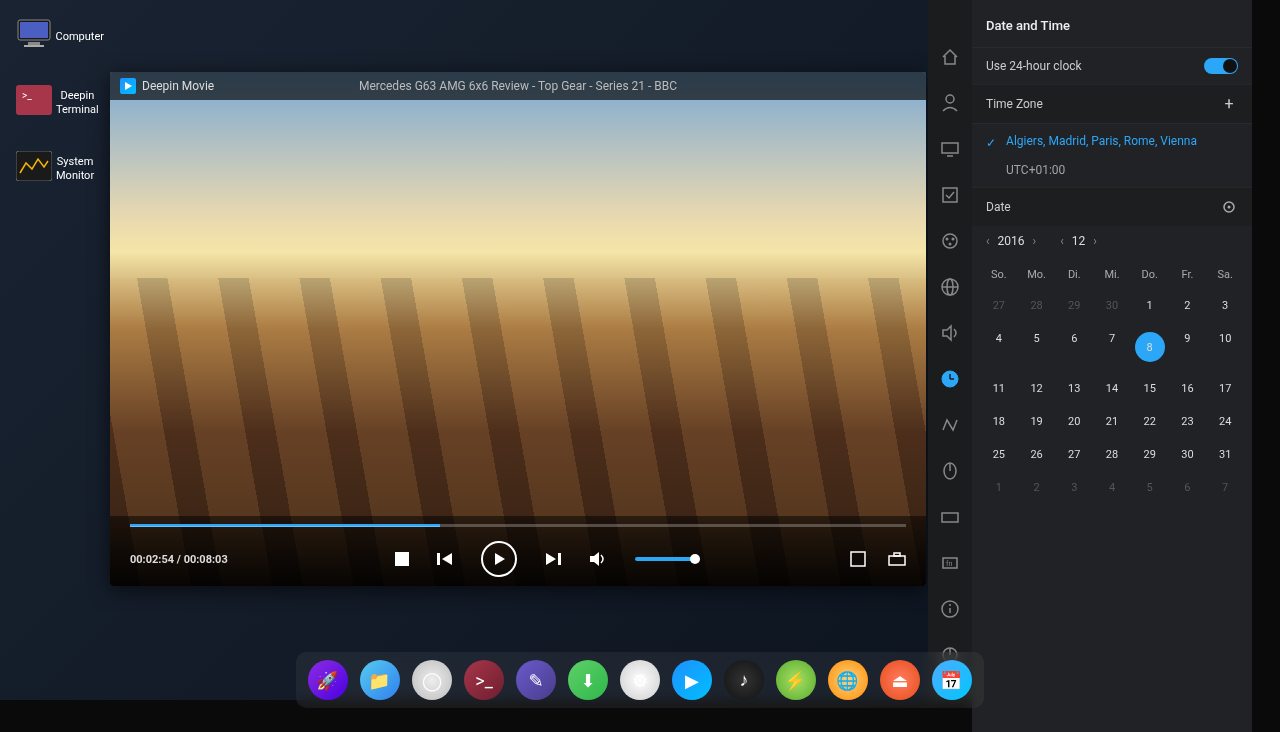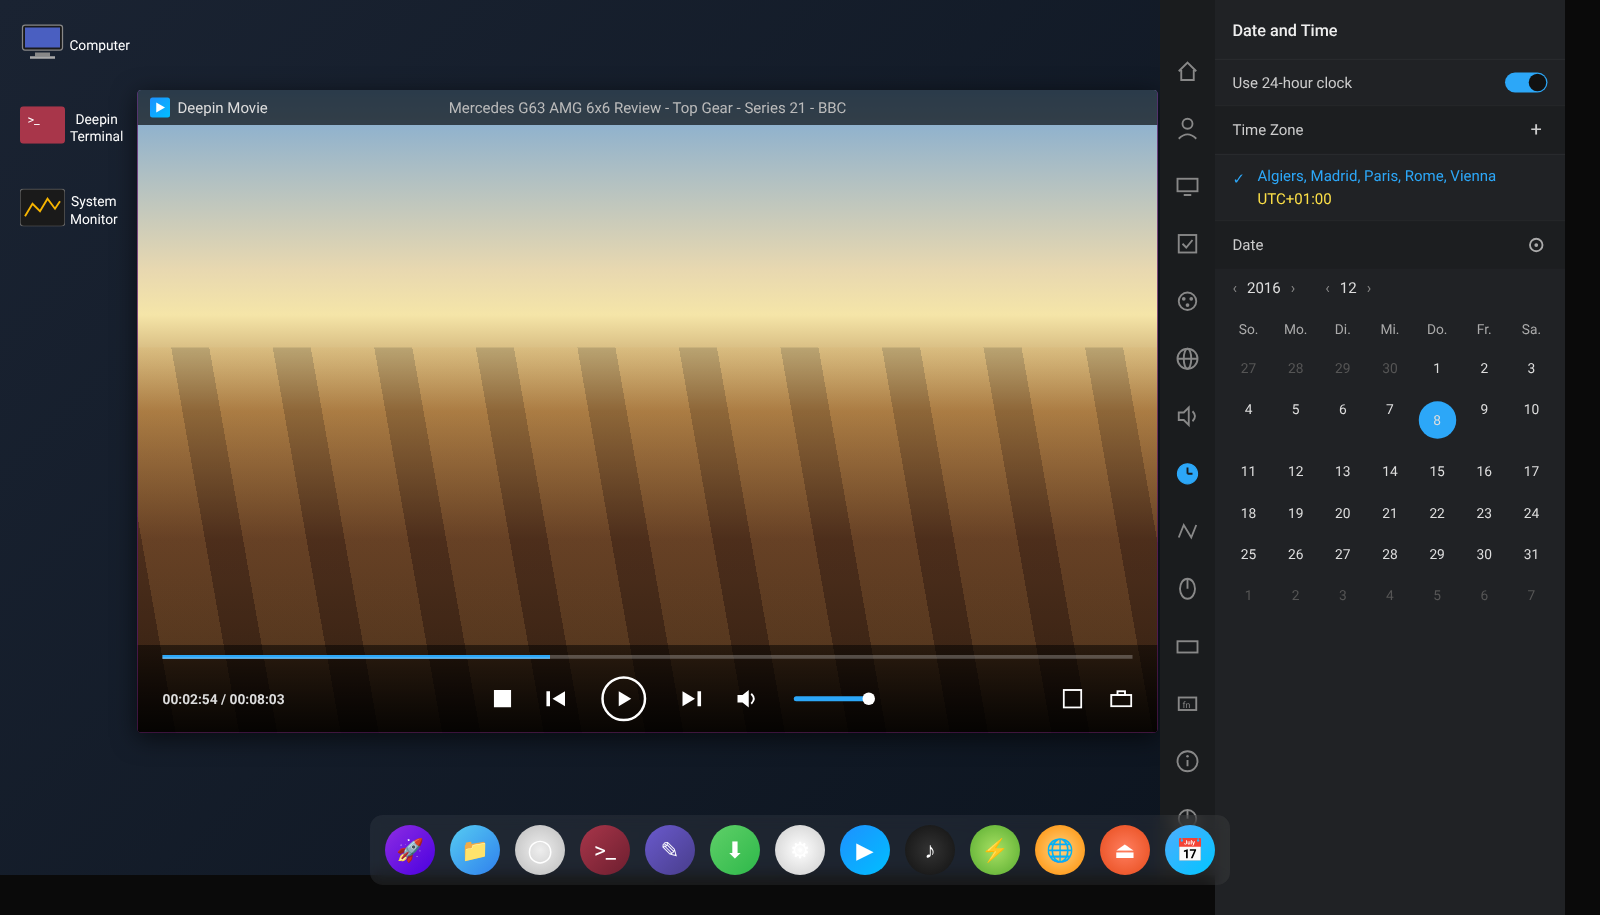--- a/index.html
+++ b/index.html
@@ -6,21 +6,21 @@
 body { width: 1280px; height: 732px; background: #0a0a0a; overflow: hidden; position: relative; color: #fff; }
 
 
 .desktop { position: absolute; left: 0; top: 0; width: 928px; height: 700px; background: linear-gradient(135deg, #1a2332 0%, #0d1520 100%); }
 .desktop-icons { position: absolute; left: 8px; top: 8px; width: 100px; }
 .desktop-icon { display: flex; flex-direction: row; align-items: center; padding: 8px 4px; margin-bottom: 8px; cursor: pointer; }
 .desktop-icon .icon-box { width: 44px; height: 36px; display: flex; align-items: center; justify-content: center; margin-bottom: 6px; }
 .desktop-icon .label { font-size: 11px; color: #fff; text-align: center; line-height: 1.3; }
 
 
-.video-player { position: absolute; left: 110px; top: 72px; width: 816px; height: 514px; background: #a21caf; overflow: hidden; border-radius: 3px; box-shadow: 0 4px 20px rgba(0,0,0,0.6); }
+.video-player { position: absolute; left: 110px; top: 72px; width: 816px; height: 514px; background: #1d4ed8; overflow: hidden; border-radius: 3px; box-shadow: 0 4px 20px rgba(0,0,0,0.6); }
 .video-titlebar { height: 28px; background: rgba(0,0,0,0.65); display: flex; align-items: center; padding: 0 10px; font-size: 12px; color: #ddd; position: relative; z-index: 2; }
 .video-titlebar .app-icon { width: 16px; height: 16px; background: linear-gradient(135deg,#1e90ff,#00bfff); border-radius: 2px; margin-right: 6px; display:flex;align-items:center;justify-content:center;}
 .video-titlebar .app-name { margin-right: auto; }
 .video-titlebar .title { position: absolute; left: 50%; transform: translateX(-50%); color: #bbb; }
 .video-frame { position: absolute; top: 0; left: 0; right: 0; bottom: 0; background: linear-gradient(to bottom, #7ba9d4 0%, #e8d8b0 28%, #f5e5a8 35%, #a67842 50%, #5a3620 70%, #3a2414 100%); }
 .video-frame::before { content:""; position:absolute; left:0; right:0; bottom:0; height:60%; background: repeating-linear-gradient(80deg, rgba(0,0,0,0.15) 0px, rgba(0,0,0,0.15) 30px, rgba(212,160,80,0.1) 30px, rgba(212,160,80,0.1) 80px);}
 .video-controls { position: absolute; left: 0; right: 0; bottom: 0; height: 70px; background: linear-gradient(to top, rgba(0,0,0,0.9), rgba(0,0,0,0.5)); padding: 8px 20px; }
 .progress-bar { position: relative; height: 3px; background: rgba(255,255,255,0.25); margin-bottom: 14px; cursor: pointer; }
 .progress-fill { position: absolute; left: 0; top: 0; height: 100%; width: 40%; background: #2ca7f8; border-bottom:1px solid rgba(255,255,255,0.3); }
 .controls-row { display: flex; align-items: center; gap: 28px; color: #ddd; font-size: 11px; }
@@ -49,21 +49,21 @@
 .toggle.off { background: #3a3d40; }
 .toggle.on { background: #2ca7f8; }
 .toggle::after { content:""; position:absolute; width:14px; height:14px; background:#111; border-radius:50%; top:1px; }
 .toggle.off::after { left: 1px; }
 .toggle.on::after { right: 1px; }
 .section-header { display:flex; align-items:center; justify-content:space-between; padding:10px 14px; border-top:1px solid rgba(255,255,255,0.04); font-size:12px; color:#ccc; background:#1c1e20;}
 .add-btn { width:18px; height:18px; display:flex;align-items:center;justify-content:center; cursor:pointer; color:#ccc; font-size:16px; line-height:1;}
 .tz-item { display:flex; align-items:flex-start; gap:10px; padding:10px 14px; font-size:12px; border-top:1px solid rgba(255,255,255,0.04); }
 .tz-item .check { color:#2ca7f8; margin-top:2px; }
 .tz-item .tz-main { color:#2ca7f8; }
-.tz-item .tz-sub { color:#fde047; margin-top:4px; }
+.tz-item .tz-sub { color:#a3a3a3; margin-top:15px; }
 
 .cal-nav { display:flex; align-items:center; gap:8px; padding: 8px 14px; font-size:12px; color:#ddd;}
 .cal-nav .chev { cursor:pointer; color:#888;}
 .calendar { padding: 4px 8px 14px; }
 .cal-row { display: grid; grid-template-columns: repeat(7, 1fr); text-align: center; font-size: 11px; }
 .cal-head { color: #aaa; padding: 8px 0; }
 .cal-cell { padding: 10px 0; color: #ddd; cursor:pointer; position:relative;}
 .cal-cell.other { color: #555; }
 .cal-cell.selected span { background:#2ca7f8; width:30px; height:30px; border-radius:50%; display:inline-flex; align-items:center; justify-content:center; }
 

